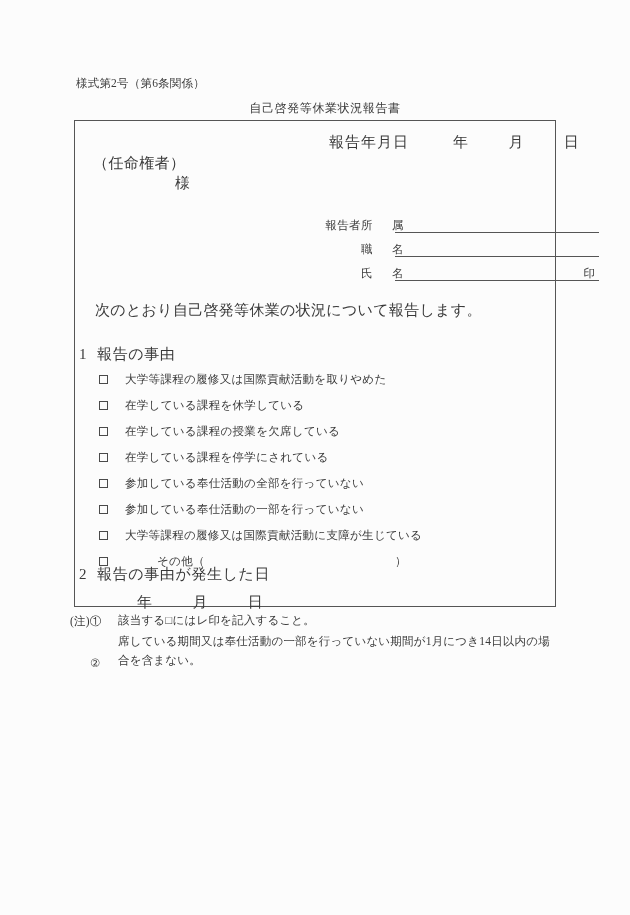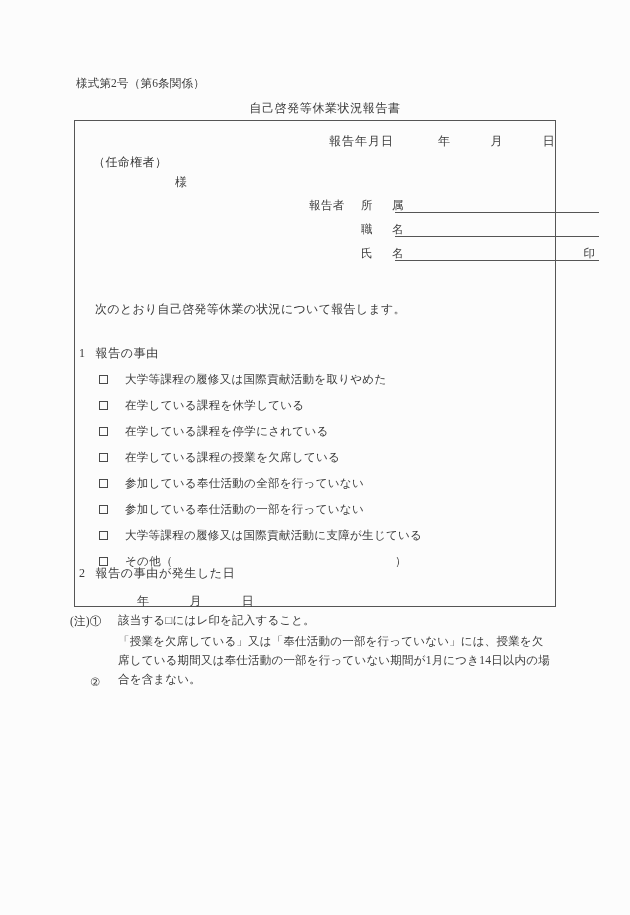--- a/index.html
+++ b/index.html
@@ -50,21 +50,21 @@
     top: 120px;
     width: 482px;
     height: 487px;
     border: 1px solid #555;
     box-sizing: border-box;
   }
 
   .row {
     position: absolute;
     white-space: nowrap;
-    font-size: 12px;
+    font-size: 15px;
     letter-spacing: 0.4px;
   }
 
   
   .report-date {
     left: 254px;
     top: 12px;
   }
   .report-date .lbl { letter-spacing: 1px; }
   .report-date .yy { margin-left: 44px; }
@@ -78,21 +78,22 @@
   }
   .addressee {
     left: 100px;
     top: 53px;
   }
 
   
   .reporter-block {
     position: absolute;
     left: 234px;
-    top: 68px;
+    top: 88px;
+    text-align: right;
   }
   .reporter-line {
     display: flex;
     align-items: flex-end;
     font-size: 11.5px;
     height: 24px;
     white-space: nowrap;
   }
   .reporter-tag {
     width: 52px;
@@ -149,21 +150,21 @@
   }
   .checkbox {
     width: 9px;
     height: 9px;
     border: 1px solid #4a4a4a;
     box-sizing: border-box;
     margin-right: 17px;
     flex: none;
     background: transparent;
   }
-  .other-row { position: relative; }
+  .other-row { position: relative; gap: 32px; }
   .other-paren-close {
     position: absolute;
     left: 296px;
   }
 
   
   .occur-date {
     left: 62px;
     top: 472px;
   }
@@ -249,25 +250,25 @@
       <div class="check-item">
         <span class="checkbox"></span>
         <span>大学等課程の履修又は国際貢献活動を取りやめた</span>
       </div>
       <div class="check-item">
         <span class="checkbox"></span>
         <span>在学している課程を休学している</span>
       </div>
       <div class="check-item">
         <span class="checkbox"></span>
+        <span>在学している課程の授業を欠席している</span>
+      </div>
+      <div class="check-item">
+        <span class="checkbox"></span>
         <span>在学している課程を停学にされている</span>
-      </div>
-      <div class="check-item">
-        <span class="checkbox"></span>
-        <span>在学している課程の授業を欠席している</span>
       </div>
       <div class="check-item">
         <span class="checkbox"></span>
         <span>参加している奉仕活動の全部を行っていない</span>
       </div>
       <div class="check-item">
         <span class="checkbox"></span>
         <span>参加している奉仕活動の一部を行っていない</span>
       </div>
       <div class="check-item">
@@ -294,20 +295,19 @@
   <div class="notes">
     <div class="note note-1">
       <span class="note-marker n1"><span>(注)</span><span>①</span></span>
       <span class="note-body">
         <span class="ln">該当する□にはレ印を記入すること。</span>
       </span>
     </div>
     <div class="note note-2">
       <span class="note-marker n2">②</span>
       <span class="note-body">
-        <span class="ln">「授業を欠席している」又は「奉仕活動の一部を行っていない」には、授業を欠</span>
         <span class="ln">席している期間又は奉仕活動の一部を行っていない期間が1月につき14日以内の場</span>
         <span class="ln">合を含まない。</span>
       </span>
     </div>
   </div>
 
 </div>
 
 </body></html>

